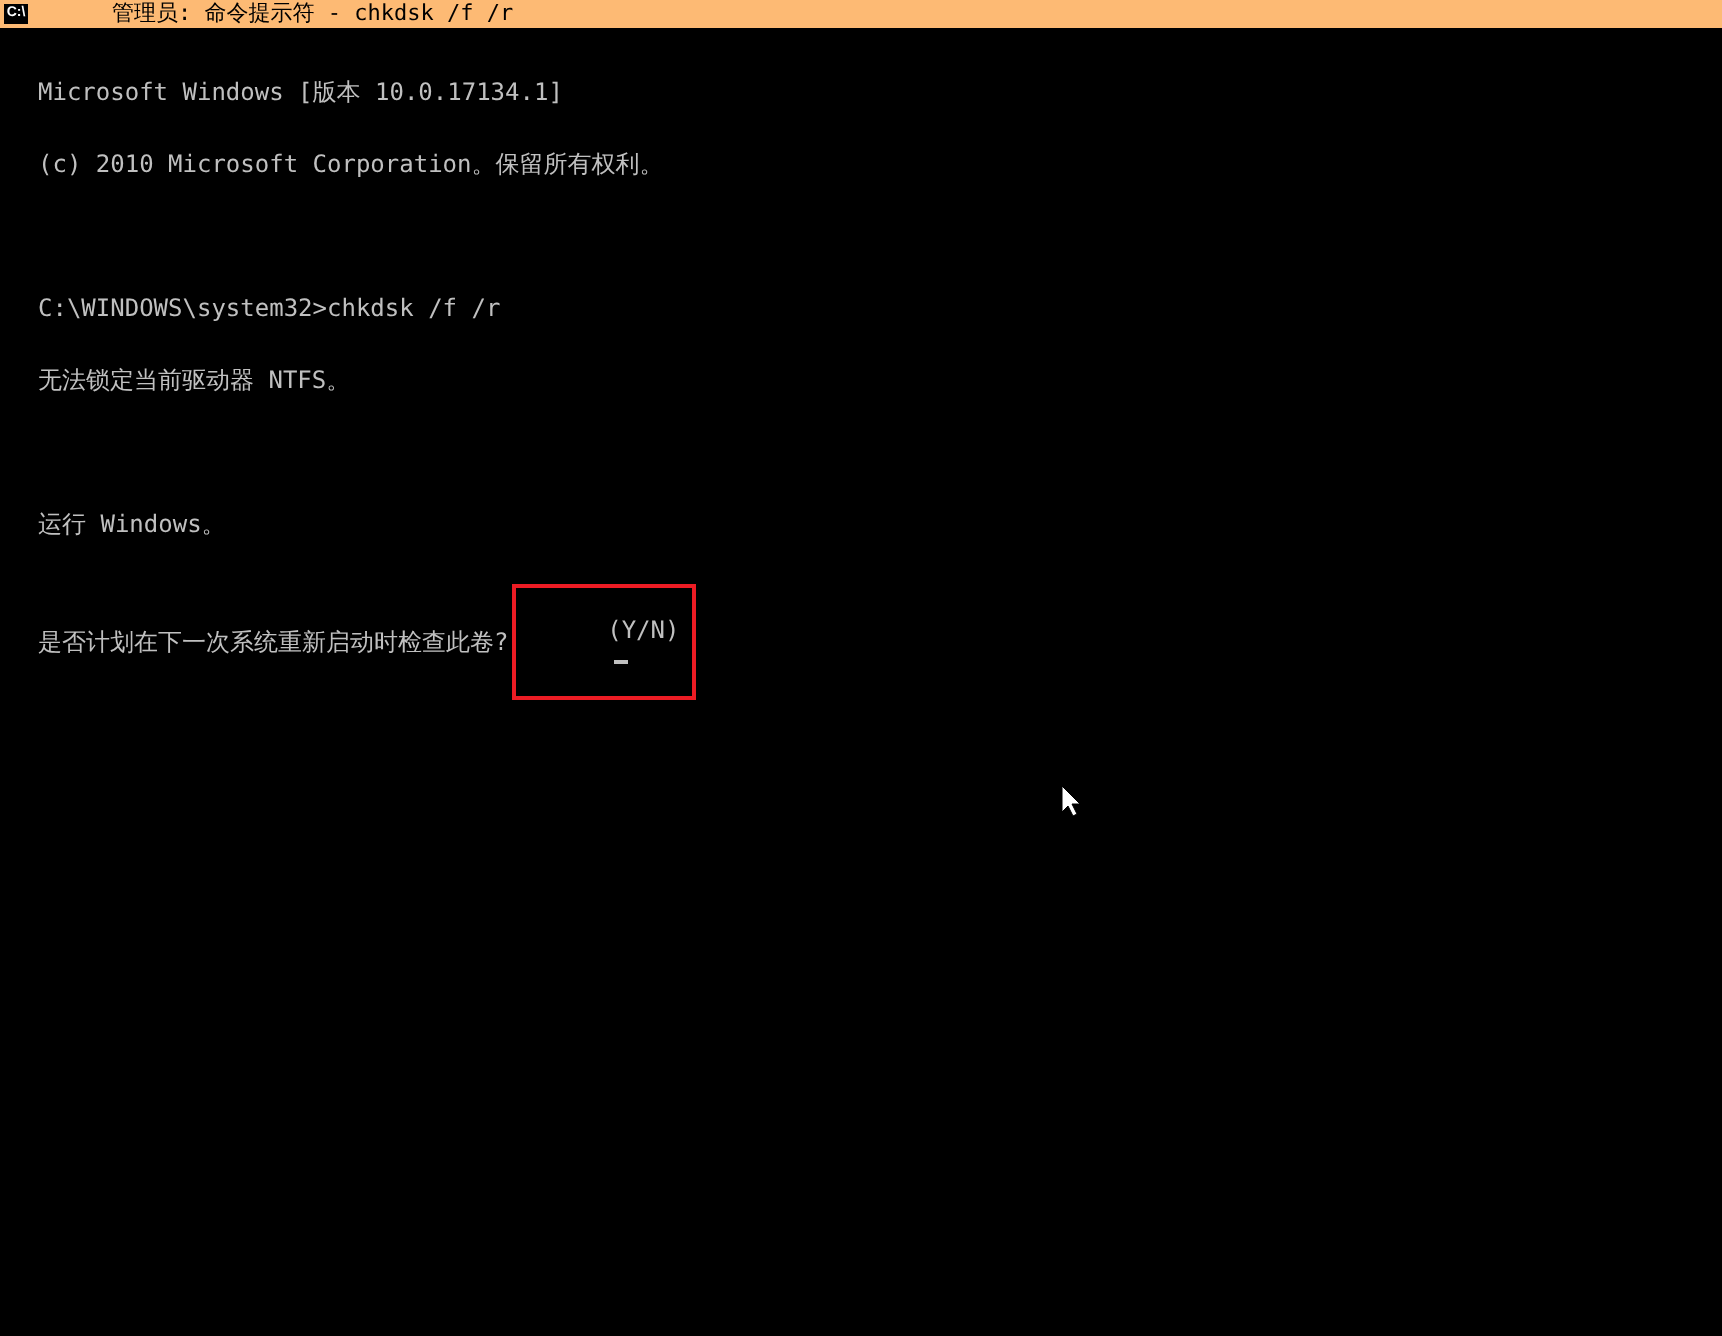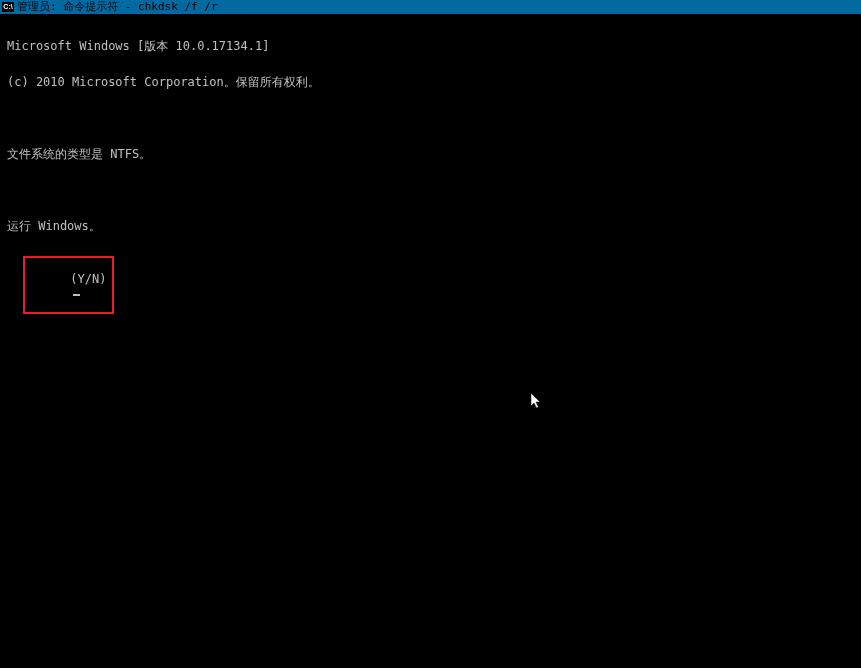--- a/index.html
+++ b/index.html
@@ -10,59 +10,60 @@
     body {
       width: 861px;
       height: 668px;
       background: #000;
       font-family: "NSimSun", "SimSun", "Consolas", monospace;
       font-size: 12px;
       overflow: hidden;
       position: relative;
     }
     .titlebar {
-      background: #0369a1;
+      background: #fdba74;
       height: 14px;
       display: flex;
       align-items: center;
       padding-left: 2px;
       color: #000;
       font-size: 11px;
       line-height: 14px;
+      gap: 39px;
     }
     .titlebar-icon {
       width: 12px;
       height: 10px;
       background: #000;
       margin-right: 3px;
       display: inline-flex;
       align-items: center;
       justify-content: center;
       color: #fff;
       font-size: 7px;
       font-weight: bold;
       font-family: Arial, sans-serif;
     }
     .terminal {
       background: #000;
       color: #c0c0c0;
-      padding: 2px 7px;
+      padding: 2px 19px;
       line-height: 12px;
       font-size: 12px;
       white-space: pre;
       font-family: "NSimSun", "SimSun", "Consolas", monospace;
     }
     .terminal-line {
       min-height: 12px;
     }
     .prompt-highlight {
       border: 2px solid #ed1c24;
       padding: 3px 6px 3px 2px;
       display: inline-block;
-      margin-left: 16px;
+      margin-left: 2px;
     }
     .cursor {
       display: inline-block;
       width: 7px;
       height: 2px;
       background: #c0c0c0;
       vertical-align: bottom;
       margin-left: 3px;
       margin-bottom: 1px;
     }
@@ -82,24 +83,26 @@
 
 <div class="titlebar">
   <span class="titlebar-icon">C:\</span>
   <span>管理员: 命令提示符 - chkdsk  /f /r</span>
 </div>
 
 <div class="terminal">
   <div class="terminal-line">Microsoft Windows [版本 10.0.17134.1]</div>
   <div class="terminal-line">(c) 2010 Microsoft Corporation。保留所有权利。</div>
   <div class="terminal-line"></div>
-  <div class="terminal-line">文件系统的类型是 NTFS。</div>
+  <div class="terminal-line">C:\WINDOWS\system32&gt;chkdsk /f /r</div>
+  <div class="terminal-line">无法锁定当前驱动器 NTFS。</div>
   <div class="terminal-line"></div>
   <div class="terminal-line">运行 Windows。</div>
   <div class="terminal-line prompt-line">
+    <span>是否计划在下一次系统重新启动时检查此卷?</span>
     <span class="prompt-highlight">
       <span>(Y/N)</span>
       <span class="cursor"></span>
     </span>
   </div>
 </div>
 
 <div class="mouse-cursor">
   <svg width="12" height="18" viewBox="0 0 12 18">
     <path d="M0,0 L0,13 L3,10 L5.5,15 L7.5,14 L5,9 L9,9 Z" fill="#fff" stroke="#000" stroke-width="0.5"></path>

